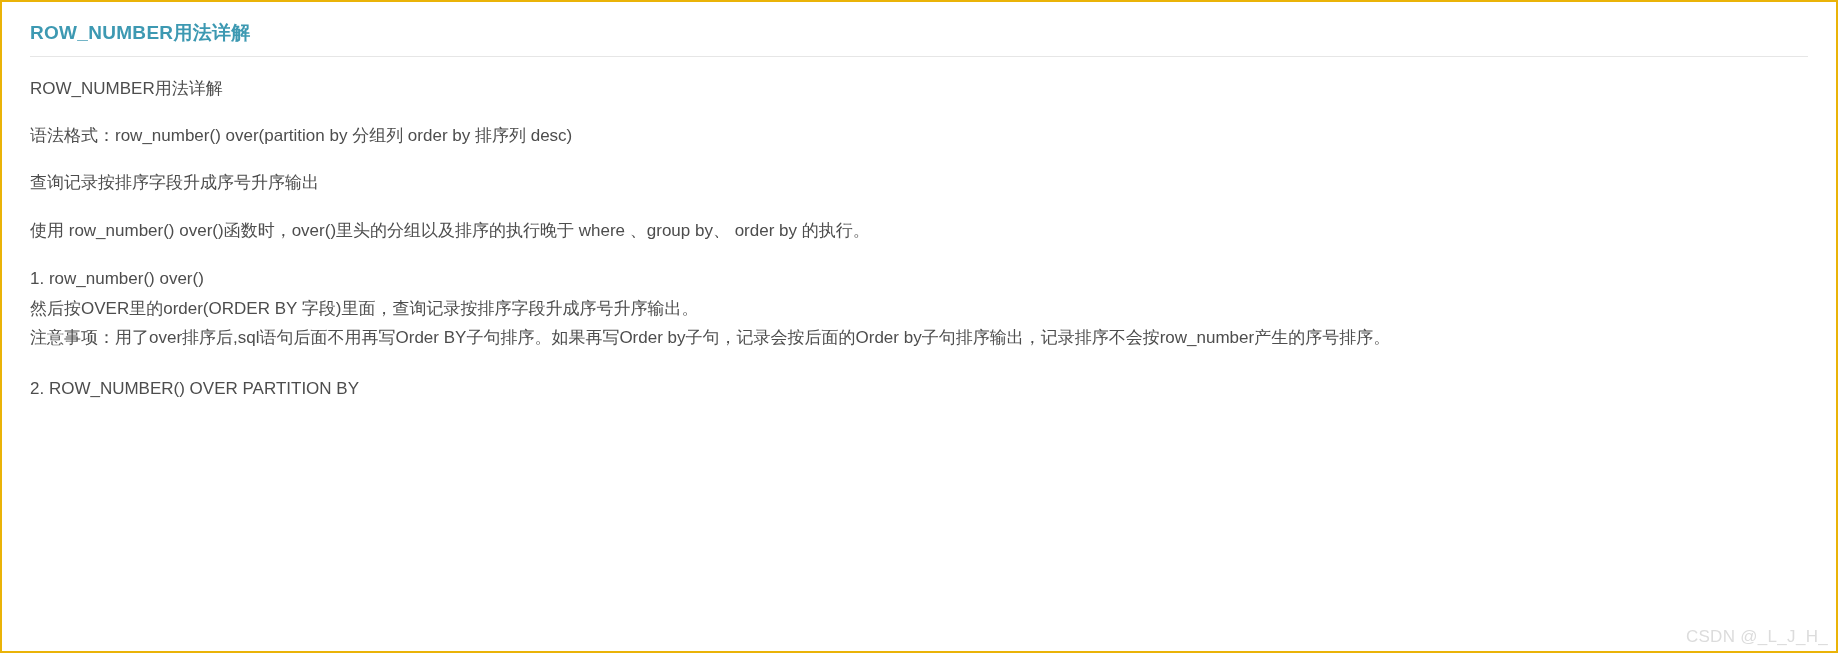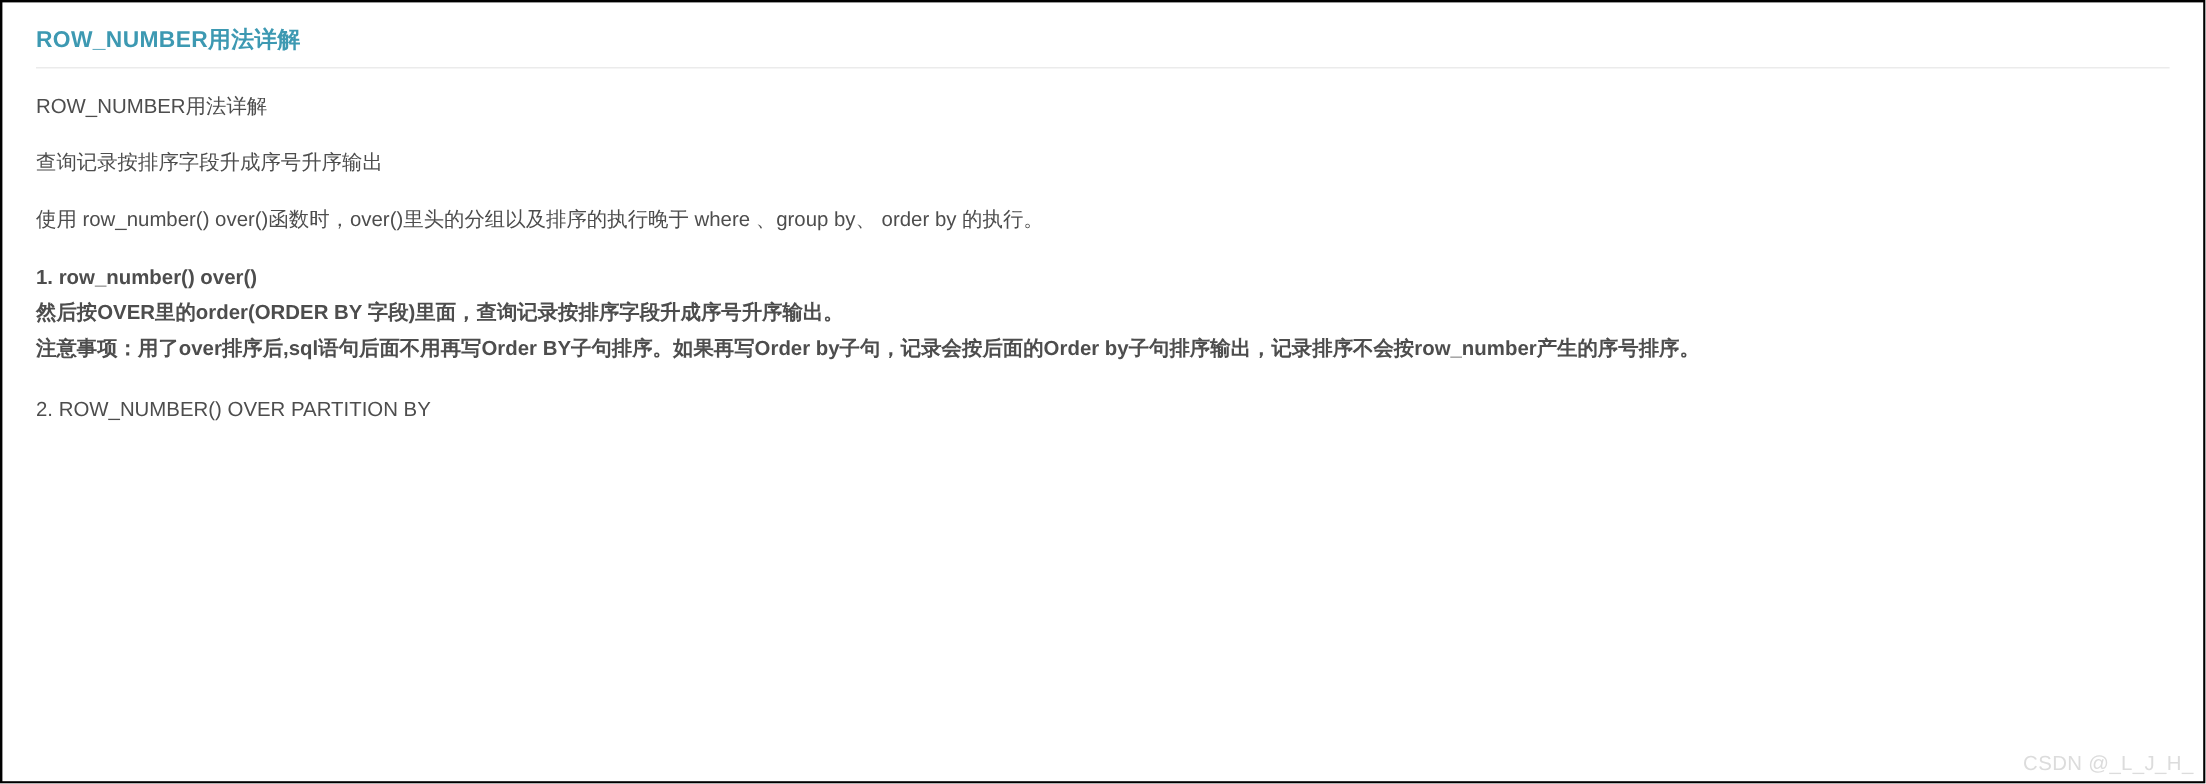--- a/index.html
+++ b/index.html
@@ -8,21 +8,21 @@
       box-sizing: border-box;
     }
     body {
       font-family: "Microsoft YaHei", "PingFang SC", "Helvetica Neue", Arial, sans-serif;
       background: #ffffff;
       width: 1838px;
       height: 653px;
       position: relative;
     }
     .outer-frame {
-      border: 2px solid #000000;
+      border: 2px solid #eab308;
       width: 100%;
       height: 100%;
       padding: 6px 6px 6px 6px;
       position: relative;
     }
     .content-box {
       padding: 12px 22px 20px 22px;
       height: 100%;
     }
     .section-title {
@@ -38,21 +38,20 @@
       color: #4d4d4d;
       font-size: 17px;
       line-height: 1.6;
       margin-bottom: 20px;
     }
     .para-tight {
       color: #4d4d4d;
       font-size: 17px;
       line-height: 1.75;
       margin-bottom: 0;
-      font-weight: bold;
     }
     .block-group {
       margin-bottom: 22px;
     }
     .block-group .para-tight:last-child {
       margin-bottom: 0;
     }
     .gap {
       height: 26px;
     }
@@ -69,20 +68,21 @@
 </head>
 <body>
 
 <div class="outer-frame">
   <div class="content-box">
 
     <div class="section-title">ROW_NUMBER用法详解</div>
 
     <div class="para">ROW_NUMBER用法详解</div>
 
+    <div class="para">语法格式：row_number() over(partition by 分组列 order by 排序列 desc)</div>
 
     <div class="para">查询记录按排序字段升成序号升序输出</div>
 
 
     <div class="para">使用 row_number() over()函数时，over()里头的分组以及排序的执行晚于 where 、group by、 order by 的执行。</div>
 
     <div class="block-group">
       <div class="para-tight">1. row_number() over()</div>
       <div class="para-tight">然后按OVER里的order(ORDER BY 字段)里面，查询记录按排序字段升成序号升序输出。</div>
       <div class="para-tight">注意事项：用了over排序后,sql语句后面不用再写Order BY子句排序。如果再写Order by子句，记录会按后面的Order by子句排序输出，记录排序不会按row_number产生的序号排序。</div>

